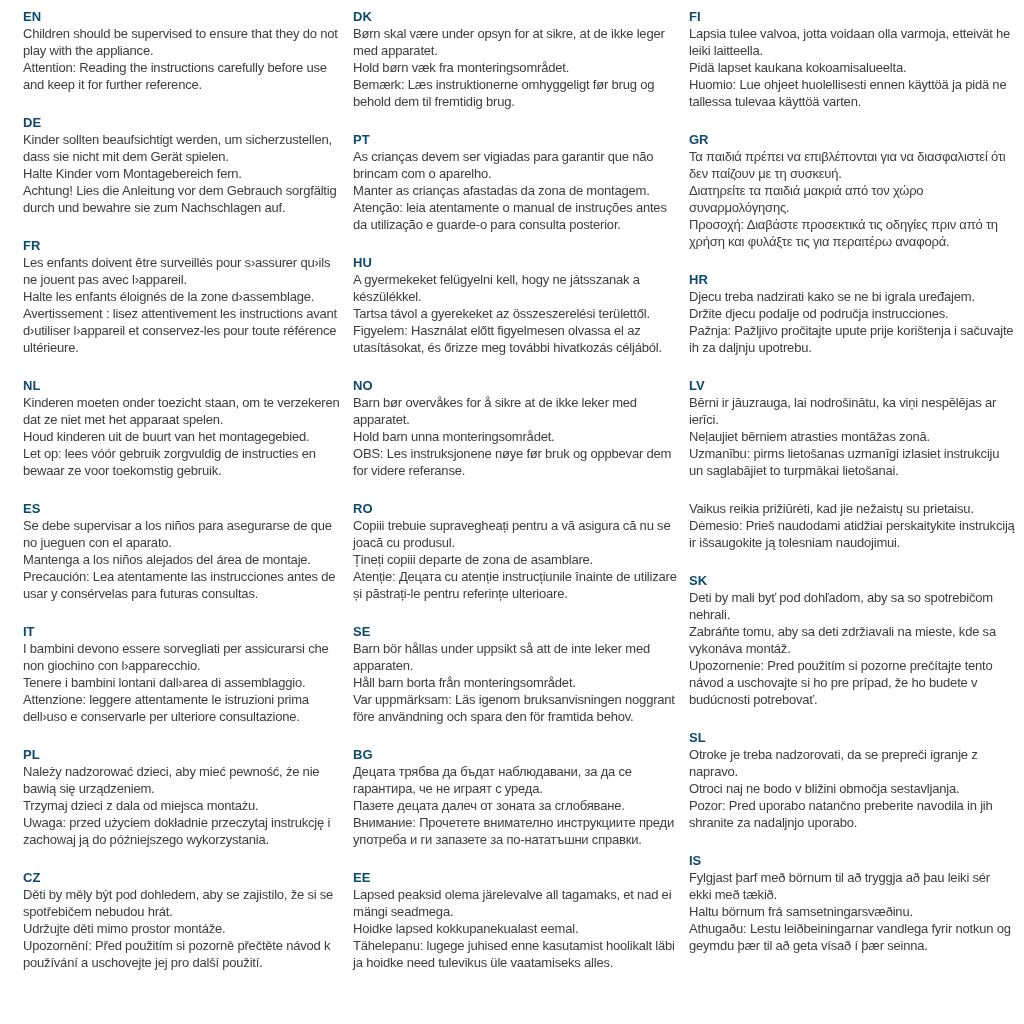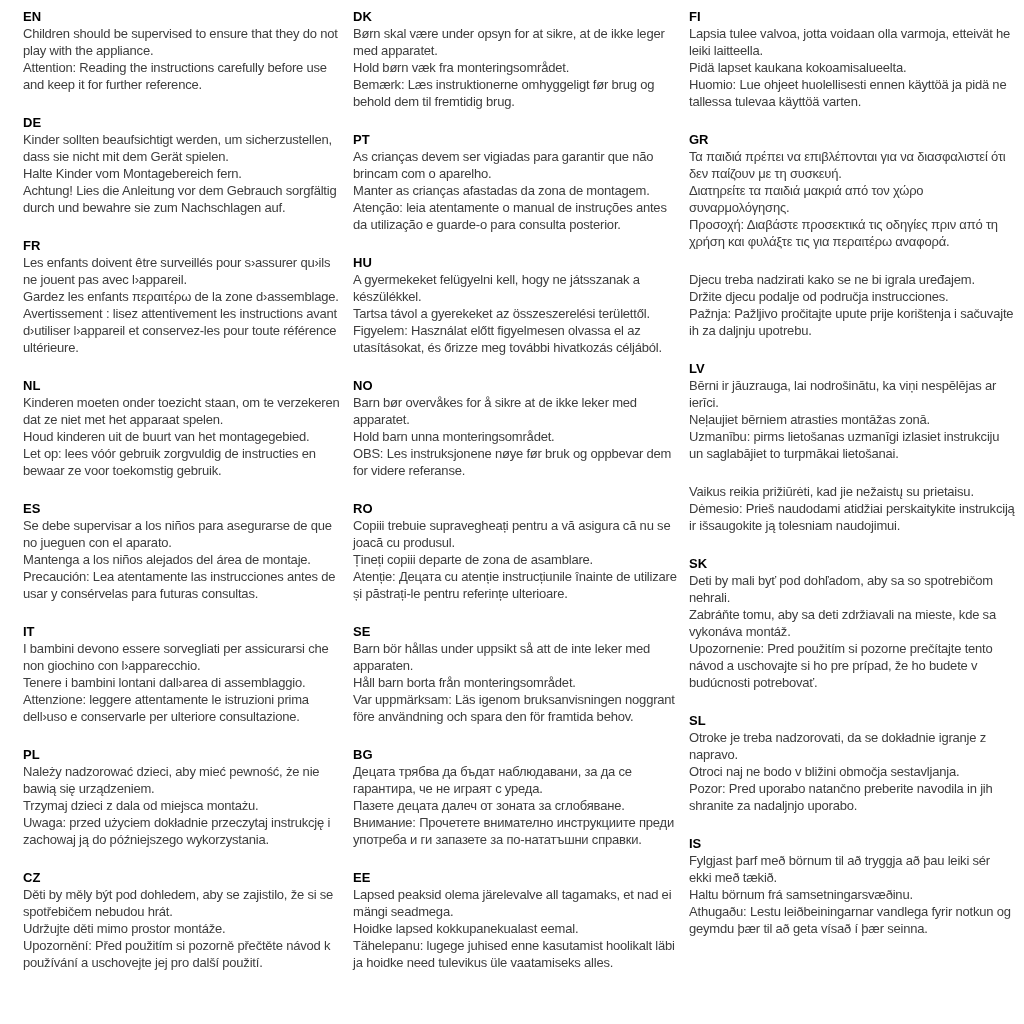--- a/index.html
+++ b/index.html
@@ -30,21 +30,21 @@
     min-width: 0;
   }
   .lang-section {
     margin: 0 0 21px 0;
   }
   .lang-code {
     margin: 0;
     font-size: 13px;
     line-height: 17px;
     font-weight: bold;
-    color: #000000;
+    color: #0c4a6e;
   }
   .sentence {
     margin: 0;
     font-size: 13px;
     line-height: 17px;
     letter-spacing: -0.2px;
     color: #3d3d3d;
   }
 </style>
 </head>
@@ -60,21 +60,21 @@
         </section>
         <section class="lang-section">
           <h2 class="lang-code">DE</h2>
           <p class="sentence">Kinder sollten beaufsichtigt werden, um sicherzustellen, dass sie nicht mit dem Gerät spielen.</p>
           <p class="sentence">Halte Kinder vom Montagebereich fern.</p>
           <p class="sentence">Achtung! Lies die Anleitung vor dem Gebrauch sorgfältig durch und bewahre sie zum Nachschlagen auf.</p>
         </section>
         <section class="lang-section">
           <h2 class="lang-code">FR</h2>
           <p class="sentence">Les enfants doivent être surveillés pour s›assurer qu›ils ne jouent pas avec l›appareil.</p>
-          <p class="sentence">Gardez les enfants περαιτέρω de la zone d›assemblage.</p>
+          <p class="sentence">Halte les enfants éloignés de la zone d›assemblage.</p>
           <p class="sentence">Avertissement : lisez attentivement les instructions avant d›utiliser l›appareil et conservez-les pour toute référence ultérieure.</p>
         </section>
         <section class="lang-section">
           <h2 class="lang-code">NL</h2>
           <p class="sentence">Kinderen moeten onder toezicht staan, om te verzekeren dat ze niet met het apparaat spelen.</p>
           <p class="sentence">Houd kinderen uit de buurt van het montagegebied.</p>
           <p class="sentence">Let op: lees vóór gebruik zorgvuldig de instructies en bewaar ze voor toekomstig gebruik.</p>
         </section>
         <section class="lang-section">
           <h2 class="lang-code">ES</h2>
@@ -158,20 +158,21 @@
           <p class="sentence">Pidä lapset kaukana kokoamisalueelta.</p>
           <p class="sentence">Huomio: Lue ohjeet huolellisesti ennen käyttöä ja pidä ne tallessa tulevaa käyttöä varten.</p>
         </section>
         <section class="lang-section">
           <h2 class="lang-code">GR</h2>
           <p class="sentence">Τα παιδιά πρέπει να επιβλέπονται για να διασφαλιστεί ότι δεν παίζουν με τη συσκευή.</p>
           <p class="sentence">Διατηρείτε τα παιδιά μακριά από τον χώρο συναρμολόγησης.</p>
           <p class="sentence">Προσοχή: Διαβάστε προσεκτικά τις οδηγίες πριν από τη χρήση και φυλάξτε τις για περαιτέρω αναφορά.</p>
         </section>
         <section class="lang-section">
+          <h2 class="lang-code">HR</h2>
           <p class="sentence">Djecu treba nadzirati kako se ne bi igrala uređajem.</p>
           <p class="sentence">Držite djecu podalje od područja instrucciones.</p>
           <p class="sentence">Pažnja: Pažljivo pročitajte upute prije korištenja i sačuvajte ih za daljnju upotrebu.</p>
         </section>
         <section class="lang-section">
           <h2 class="lang-code">LV</h2>
           <p class="sentence">Bērni ir jāuzrauga, lai nodrošinātu, ka viņi nespēlējas ar ierīci.</p>
           <p class="sentence">Neļaujiet bērniem atrasties montāžas zonā.</p>
           <p class="sentence">Uzmanību: pirms lietošanas uzmanīgi izlasiet instrukciju un saglabājiet to turpmākai lietošanai.</p>
         </section>
@@ -180,21 +181,21 @@
           <p class="sentence">Dėmesio: Prieš naudodami atidžiai perskaitykite instrukciją ir išsaugokite ją tolesniam naudojimui.</p>
         </section>
         <section class="lang-section">
           <h2 class="lang-code">SK</h2>
           <p class="sentence">Deti by mali byť pod dohľadom, aby sa so spotrebičom nehrali.</p>
           <p class="sentence">Zabráňte tomu, aby sa deti zdržiavali na mieste, kde sa vykonáva montáž.</p>
           <p class="sentence">Upozornenie: Pred použitím si pozorne prečítajte tento návod a uschovajte si ho pre prípad, že ho budete v budúcnosti potrebovať.</p>
         </section>
         <section class="lang-section">
           <h2 class="lang-code">SL</h2>
-          <p class="sentence">Otroke je treba nadzorovati, da se dokładnie igranje z napravo.</p>
+          <p class="sentence">Otroke je treba nadzorovati, da se prepreči igranje z napravo.</p>
           <p class="sentence">Otroci naj ne bodo v bližini območja sestavljanja.</p>
           <p class="sentence">Pozor: Pred uporabo natančno preberite navodila in jih shranite za nadaljnjo uporabo.</p>
         </section>
         <section class="lang-section">
           <h2 class="lang-code">IS</h2>
           <p class="sentence">Fylgjast þarf með börnum til að tryggja að þau leiki sér ekki með tækið.</p>
           <p class="sentence">Haltu börnum frá samsetningarsvæðinu.</p>
           <p class="sentence">Athugaðu: Lestu leiðbeiningarnar vandlega fyrir notkun og geymdu þær til að geta vísað í þær seinna.</p>
         </section>
       </div>

